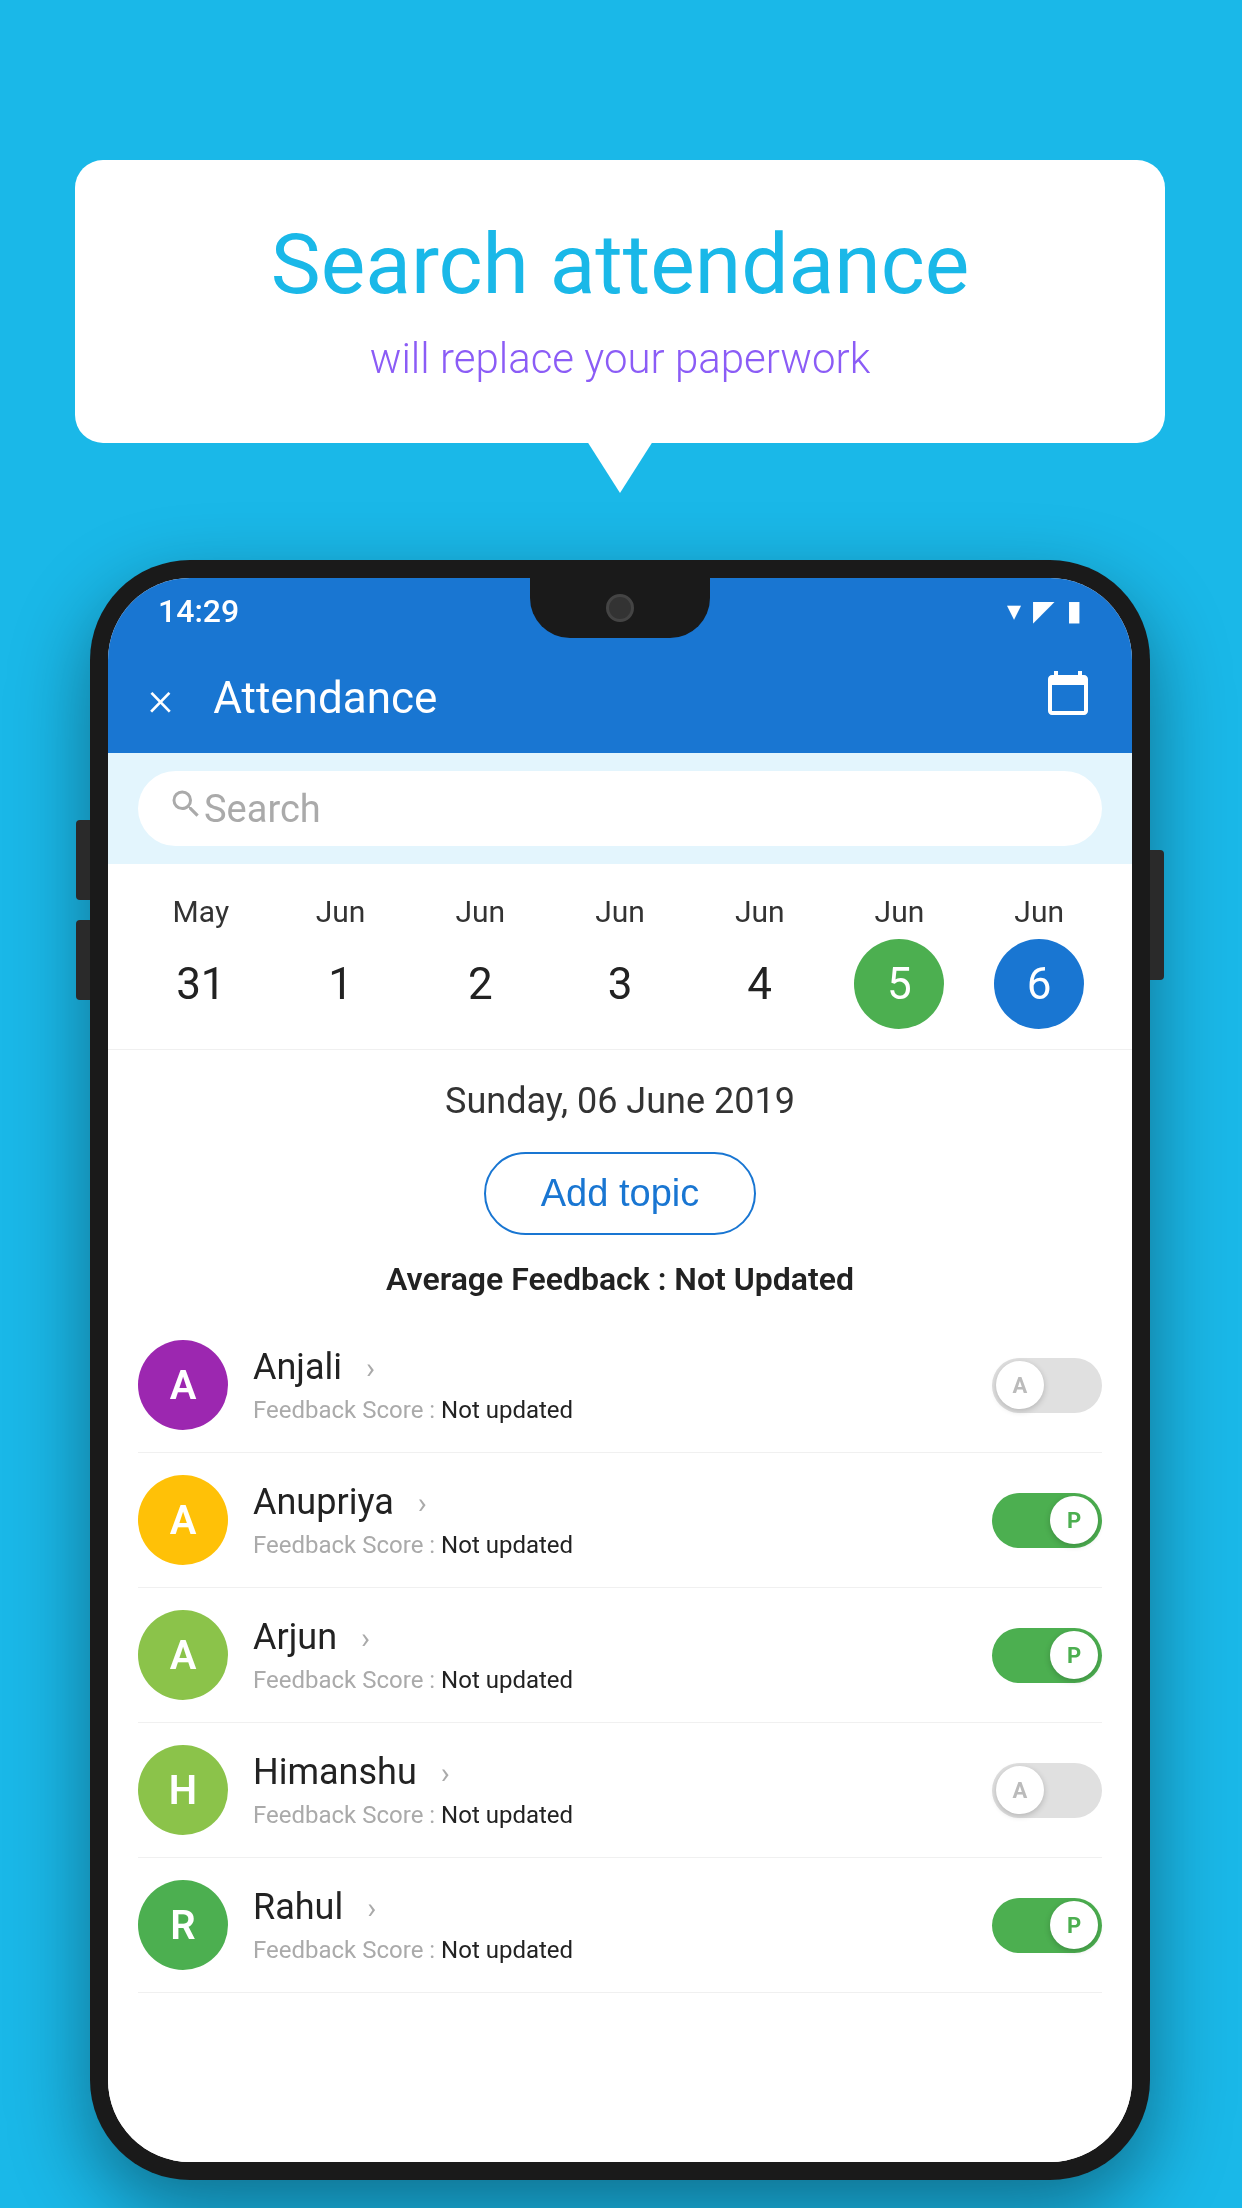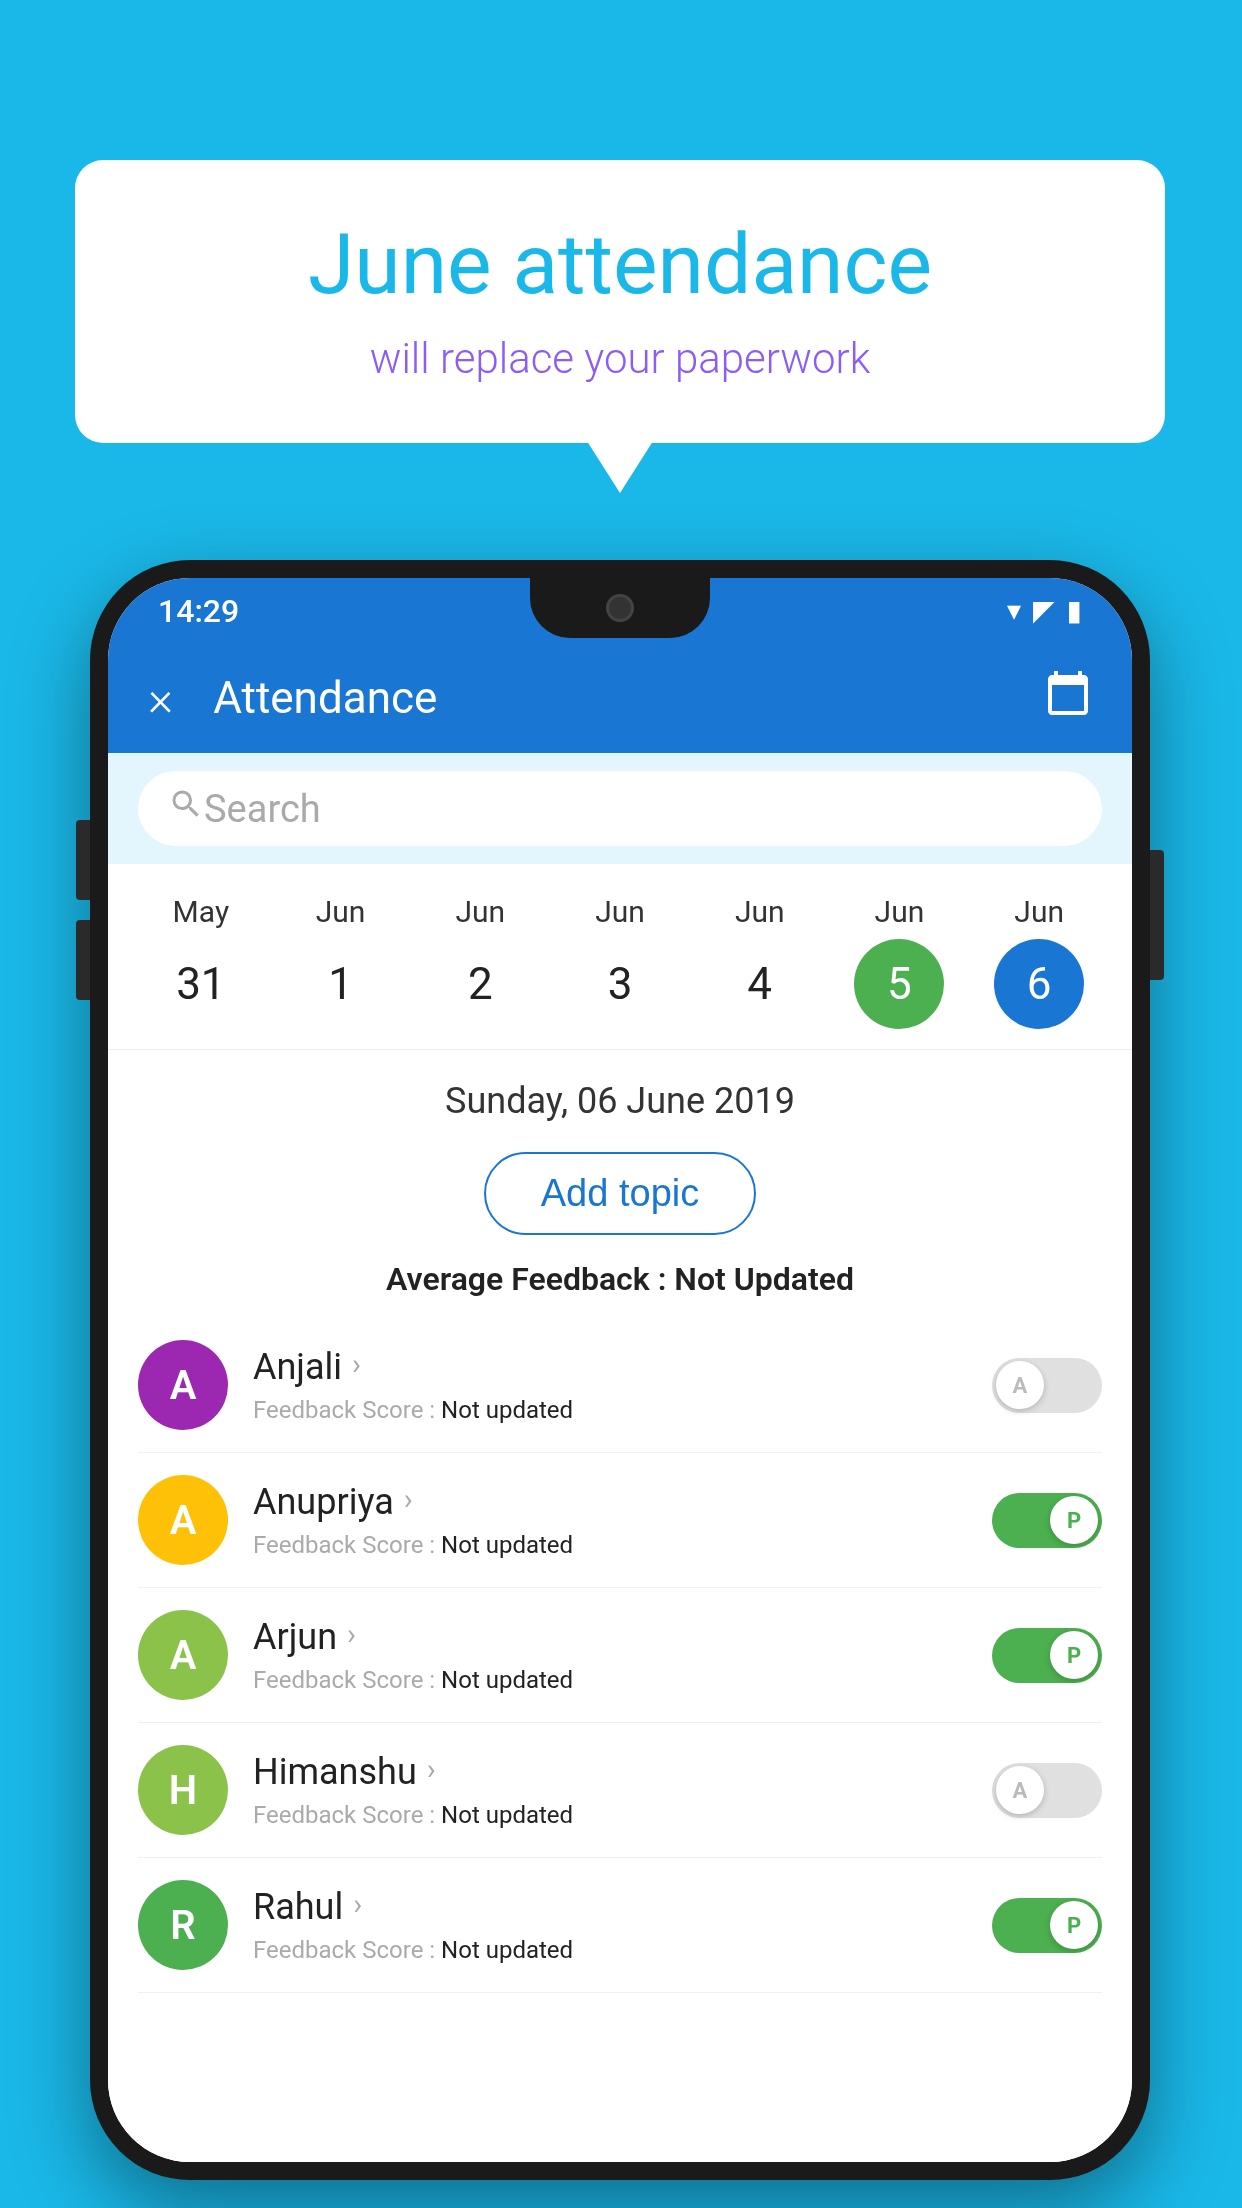--- a/index.html
+++ b/index.html
@@ -299,22 +299,22 @@
     }
 
     .student-info {
       flex: 1;
     }
 
     .student-name {
       font-size: 36px;
       color: #222;
       display: flex;
-      align-items: flex-start;
-      gap: 10px;
+      align-items: center;
+      gap: 24px;
       margin-bottom: 8px;
     }
 
     .student-name .chevron {
       color: #aaa;
       font-size: 30px;
     }
 
     .student-feedback {
       font-size: 24px;
@@ -428,21 +428,21 @@
       height: 130px;
       background: #2a2a2a;
       border-radius: 0 4px 4px 0;
     }
   </style>
 </head>
 <body>
 
 <div class="speech-bubble-container">
   <div class="speech-bubble">
-    <div class="title">June attendance</div>
+    <div class="title">Search attendance</div>
     <div class="subtitle">will replace your paperwork</div>
   </div>
 </div>
 
 <div class="phone-frame">
   <div class="phone-side-btn-vol-up"></div>
   <div class="phone-side-btn-vol-down"></div>
   <div class="phone-side-btn-power"></div>
 
   <div class="phone-notch">

